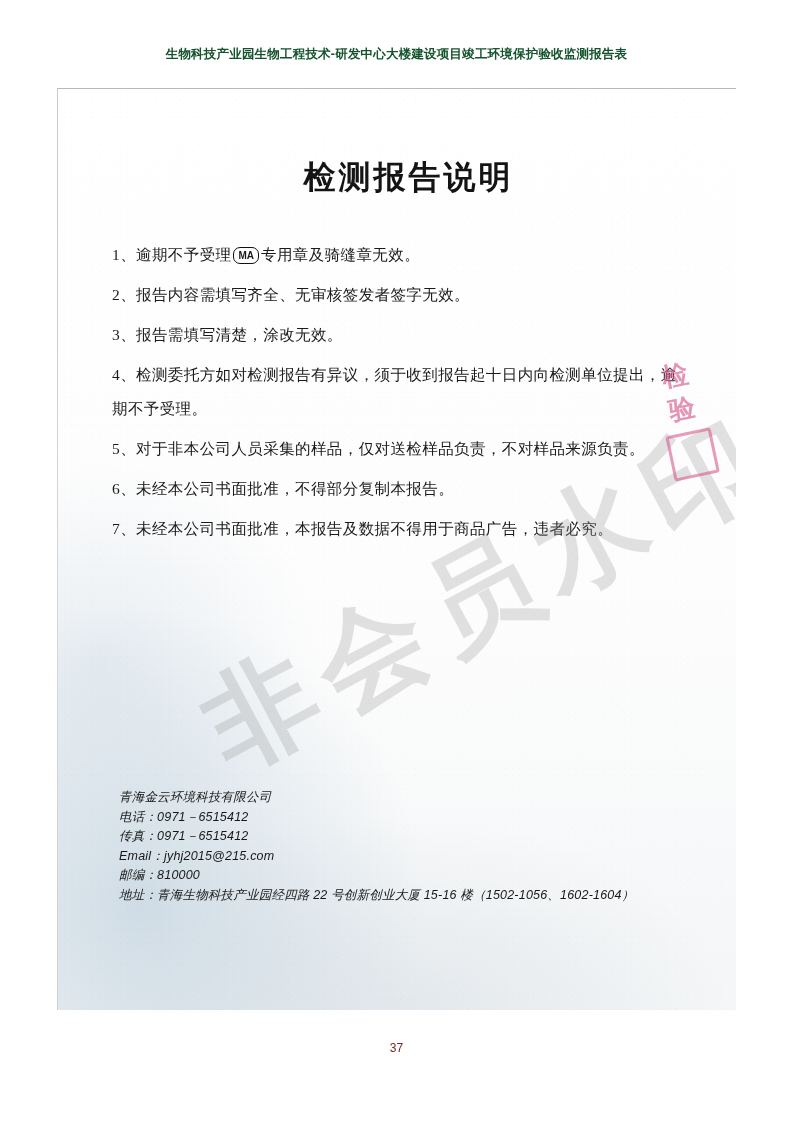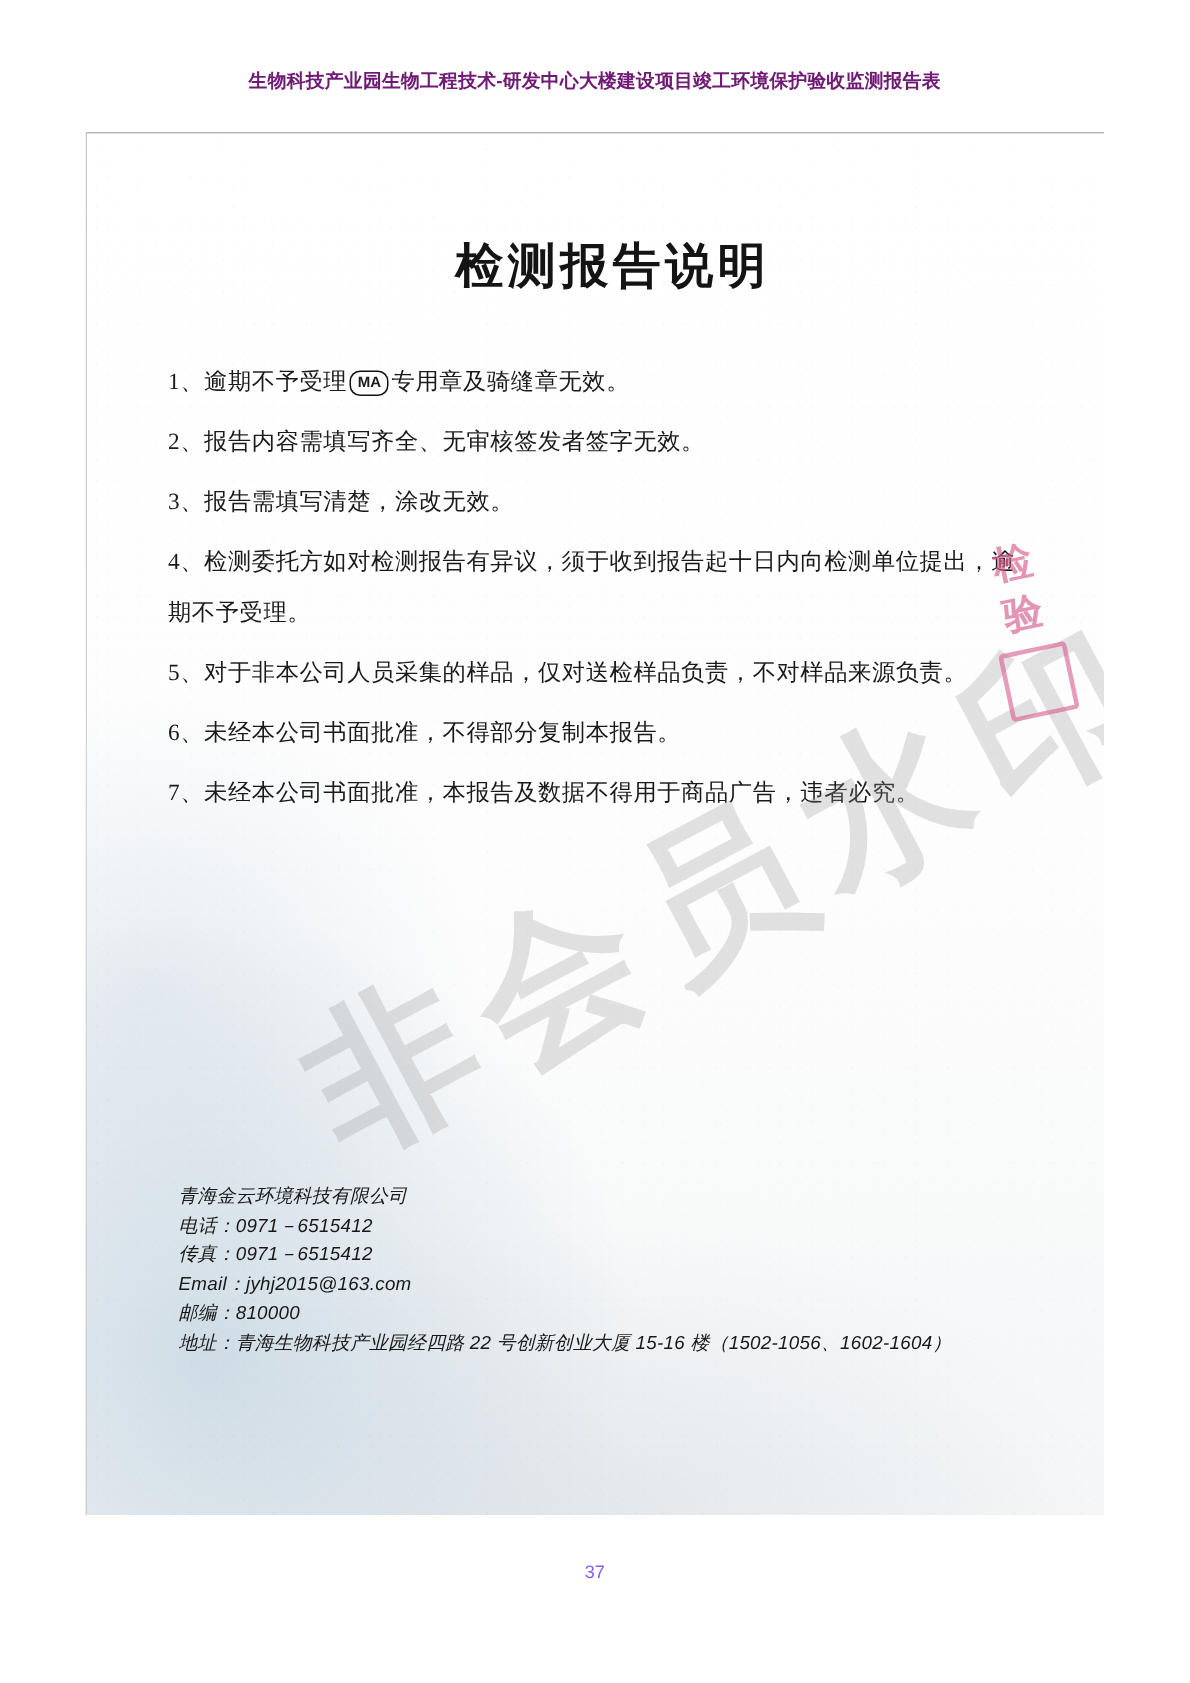--- a/index.html
+++ b/index.html
@@ -21,21 +21,21 @@
   
   .doc-header {
     position: absolute;
     top: 46px;
     left: 0;
     width: 793px;
     text-align: center;
     font-family: "Liberation Sans", "DejaVu Sans", sans-serif;
     font-weight: bold;
     font-size: 12.5px;
-    color: #701a75;
+    color: #14532d;
     letter-spacing: 0.2px;
   }
 
   
   .scan {
     position: absolute;
     left: 57px;
     top: 88px;
     width: 679px;
     height: 922px;
@@ -176,21 +176,21 @@
 
   
   .page-number {
     position: absolute;
     top: 1041px;
     left: 0;
     width: 793px;
     text-align: center;
     font-family: "Liberation Sans", "DejaVu Sans", sans-serif;
     font-size: 12px;
-    color: #8b5cf6;
+    color: #7f1d1d;
   }
 </style>
 </head>
 <body>
 
 <div class="page">
 
   <div class="doc-header">生物科技产业园生物工程技术-研发中心大楼建设项目竣工环境保护验收监测报告表</div>
 
   <div class="scan">
@@ -220,21 +220,21 @@
       </div>
       <div class="note">
         <span>7、</span><span>未经本公司书面批准，本报告及数据不得用于商品广告，违者必究。</span>
       </div>
     </div>
 
     <div class="contact">
       <div>青海金云环境科技有限公司</div>
       <div>电话：0971－6515412</div>
       <div>传真：0971－6515412</div>
-      <div>Email：jyhj2015@163.com</div>
+      <div>Email：jyhj2015@215.com</div>
       <div>邮编：810000</div>
       <div>地址：青海生物科技产业园经四路 22 号创新创业大厦 15-16 楼（1502-1056、1602-1604）</div>
     </div>
 
     <div class="watermark">非会员水印</div>
 
     <div class="stamp">
       <div class="stamp-text">检</div>
       <div class="stamp-text">验</div>
       <div class="stamp-box"></div>

